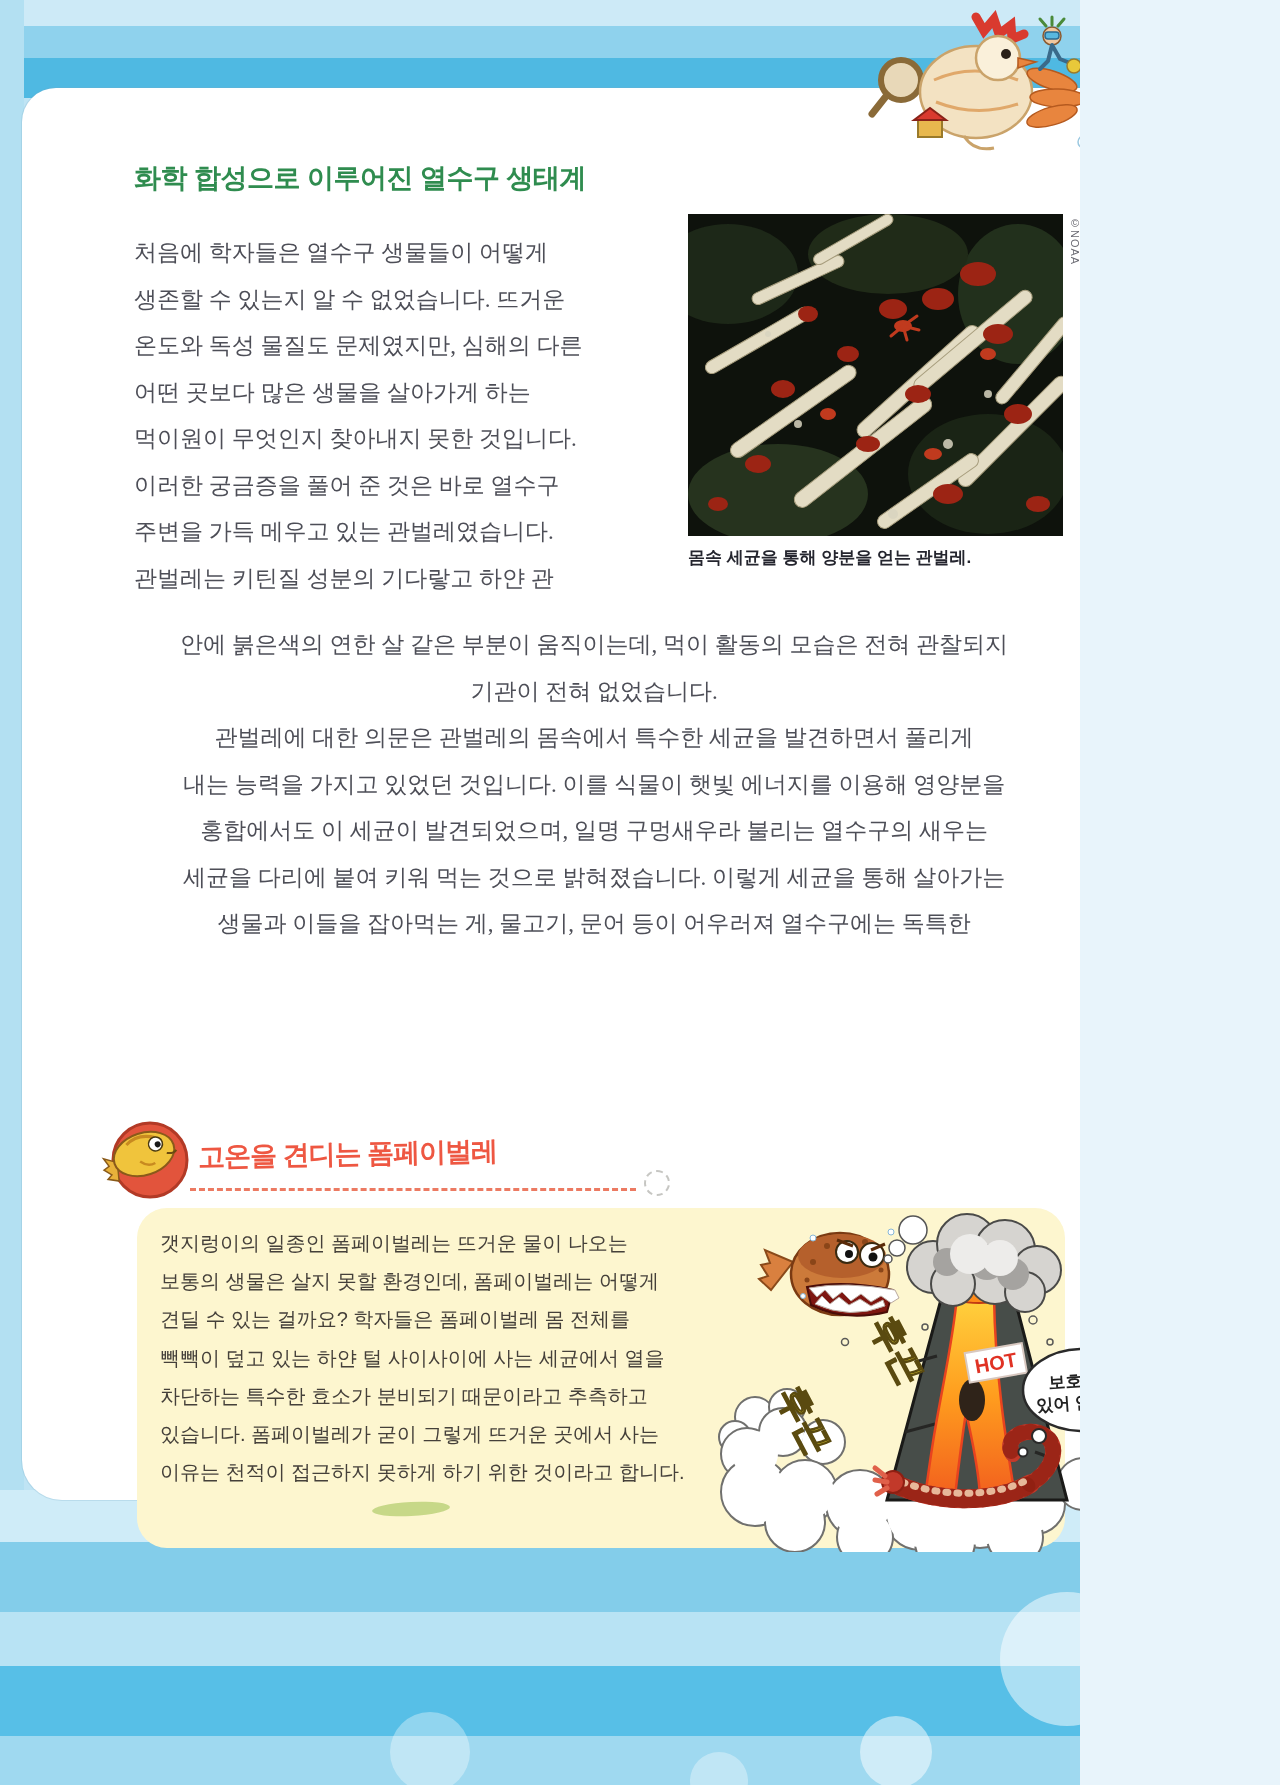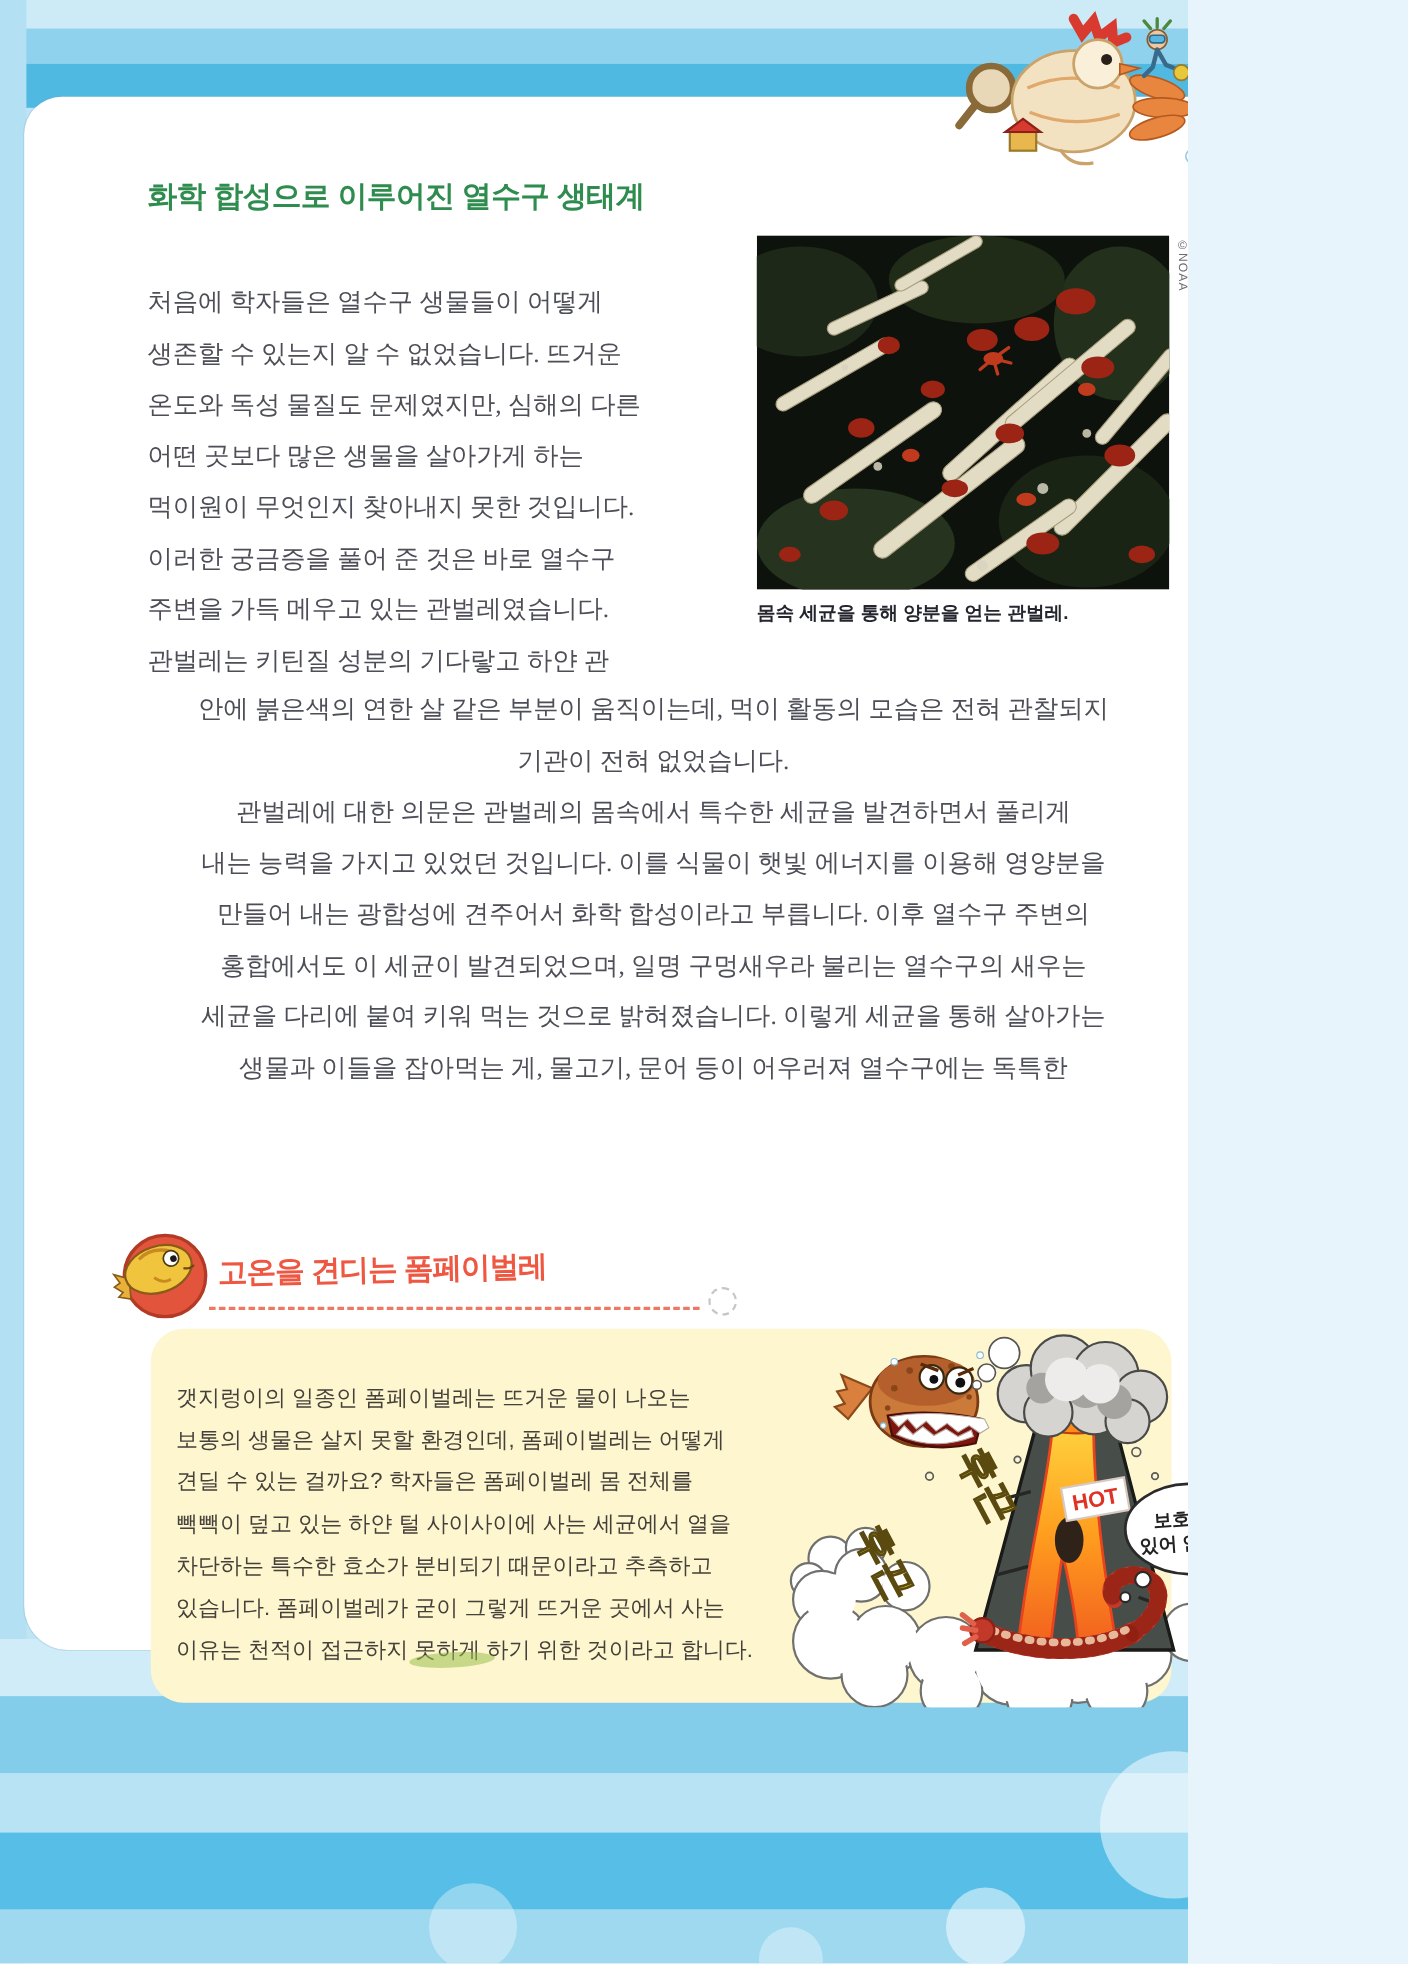--- a/index.html
+++ b/index.html
@@ -19,37 +19,37 @@
   .sb4{top:1666px;height:70px;background:#57bfe7;}
   .sb5{top:1736px;height:49px;background:#9fd9f0;}
   .bubble{position:absolute;border-radius:50%;background:rgba(255,255,255,.5);}
   
   .card{position:absolute;left:22px;top:88px;width:1133px;height:1412px;background:#ffffff;
         border-radius:34px 34px 74px 40px;box-shadow:0 0 0 1px rgba(120,170,200,.25);}
   
   .h1{position:absolute;left:134px;top:160px;font-size:27px;font-weight:700;color:#2f8c4f;letter-spacing:-.5px;}
   .para{position:absolute;font-family:"Liberation Serif","DejaVu Serif",serif;
         color:#4d4e57;font-size:23px;}
-  .paraA{left:134px;top:252px;width:575px;}
+  .paraA{left:134px;top:230px;width:575px;}
   .paraB{left:134px;top:622px;width:920px;text-align:center;}
   .bline{height:46.5px;line-height:46.5px;white-space:nowrap;overflow:visible;}
   .photo{position:absolute;left:688px;top:214px;width:375px;height:322px;}
   .credit{position:absolute;left:1069px;top:217px;writing-mode:vertical-rl;
           font-size:11px;color:#6a6a72;letter-spacing:1px;}
   .caption{position:absolute;left:688px;top:546px;font-size:17px;font-weight:700;color:#24252e;text-align:center;}
   
   .badge{position:absolute;left:100px;top:1108px;width:96px;height:96px;}
   .h2red{position:absolute;left:198px;top:1136px;font-size:27px;font-weight:700;color:#ee5742;
          transform:rotate(-1.2deg);letter-spacing:-1px;}
   .dashline{position:absolute;left:190px;top:1188px;width:446px;border-top:3px dashed #ec7a62;}
   .curl{position:absolute;left:644px;top:1170px;width:22px;height:22px;border:2px dashed #b8b8b4;
         border-radius:50%;opacity:.8;}
   
   .ybox{position:absolute;left:137px;top:1208px;width:928px;height:340px;background:#fdf6cf;border-radius:30px;}
-  .ybox-text{position:absolute;left:160px;top:1224px;width:560px;font-size:20px;color:#45403a;font-weight:500;margin-top:28px;}
+  .ybox-text{position:absolute;left:160px;top:1224px;width:560px;font-size:20px;color:#45403a;font-weight:500;}
   .yline{height:38.2px;line-height:38.2px;white-space:nowrap;}
   .cartoon{position:absolute;left:695px;top:1192px;width:450px;height:360px;}
   .plant{position:absolute;left:372px;top:1502px;width:78px;height:14px;background:#9abf4e;
          border-radius:50%;opacity:.55;transform:rotate(-3deg);}
   .mascot{position:absolute;left:856px;top:2px;width:250px;height:170px;}
 </style>
 </head>
 <body>
 
 <div class="page">
@@ -88,21 +88,20 @@
     <div class="bline">먹이원이 무엇인지 찾아내지 못한 것입니다.</div>
     <div class="bline">이러한 궁금증을 풀어 준 것은 바로 열수구</div>
     <div class="bline">주변을 가득 메우고 있는 관벌레였습니다.</div>
     <div class="bline">관벌레는 키틴질 성분의 기다랗고 하얀 관</div>
   </div>
   <div class="para paraB">
     <div class="bline">안에 붉은색의 연한 살 같은 부분이 움직이는데, 먹이 활동의 모습은 전혀 관찰되지</div>
     <div class="bline">기관이 전혀 없었습니다.</div>
     <div class="bline">관벌레에 대한 의문은 관벌레의 몸속에서 특수한 세균을 발견하면서 풀리게</div>
     <div class="bline">내는 능력을 가지고 있었던 것입니다. 이를 식물이 햇빛 에너지를 이용해 영양분을</div>
-    <div class="bline">만들어 내는 광합성에 견주어서 화학 합성이라고 부릅니다. 이후 열수구 주변의</div>
     <div class="bline">홍합에서도 이 세균이 발견되었으며, 일명 구멍새우라 불리는 열수구의 새우는</div>
     <div class="bline">세균을 다리에 붙여 키워 먹는 것으로 밝혀졌습니다. 이렇게 세균을 통해 살아가는</div>
     <div class="bline">생물과 이들을 잡아먹는 게, 물고기, 문어 등이 어우러져 열수구에는 독특한</div>
   </div>
 
   <svg class="photo" viewBox="0 0 375 322">
     <rect width="375" height="322" fill="#0e120c"></rect>
     <ellipse cx="40" cy="60" rx="70" ry="50" fill="#1d2818"></ellipse>
     <ellipse cx="330" cy="80" rx="60" ry="70" fill="#22301c"></ellipse>
     <ellipse cx="90" cy="280" rx="90" ry="50" fill="#26331e"></ellipse>

